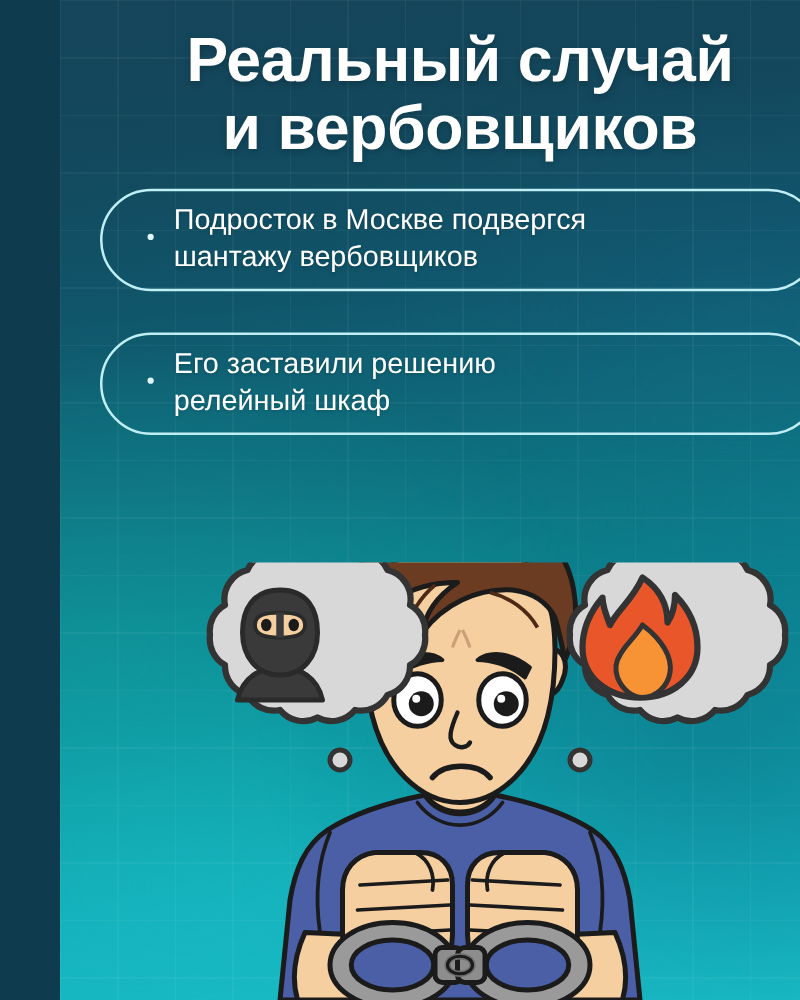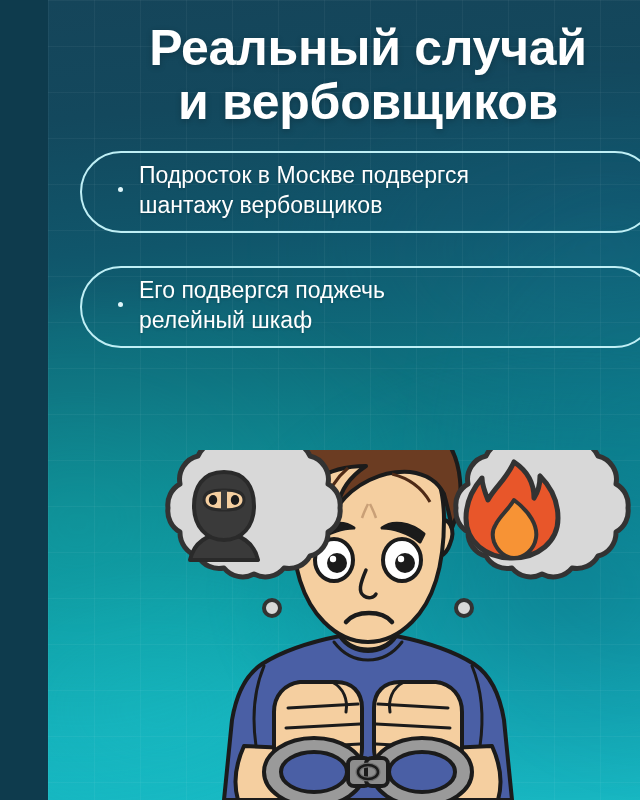--- a/index.html
+++ b/index.html
@@ -151,21 +151,21 @@
   <div class="pill-stack">
 
     <div class="pill">
       <span class="pill-dot"></span>
       <span class="pill-text">Подросток в Москве подвергся
 шантажу вербовщиков</span>
     </div>
 
     <div class="pill">
       <span class="pill-dot"></span>
-      <span class="pill-text">Его подвергся поджечь
+      <span class="pill-text">Его заставили решению
 релейный шкаф</span>
     </div>
 
 
   </div>
 
   <div class="art">
     <svg viewBox="0 0 640 350" xmlns="http://www.w3.org/2000/svg">
       <defs>
         <clipPath id="clipFrame">

